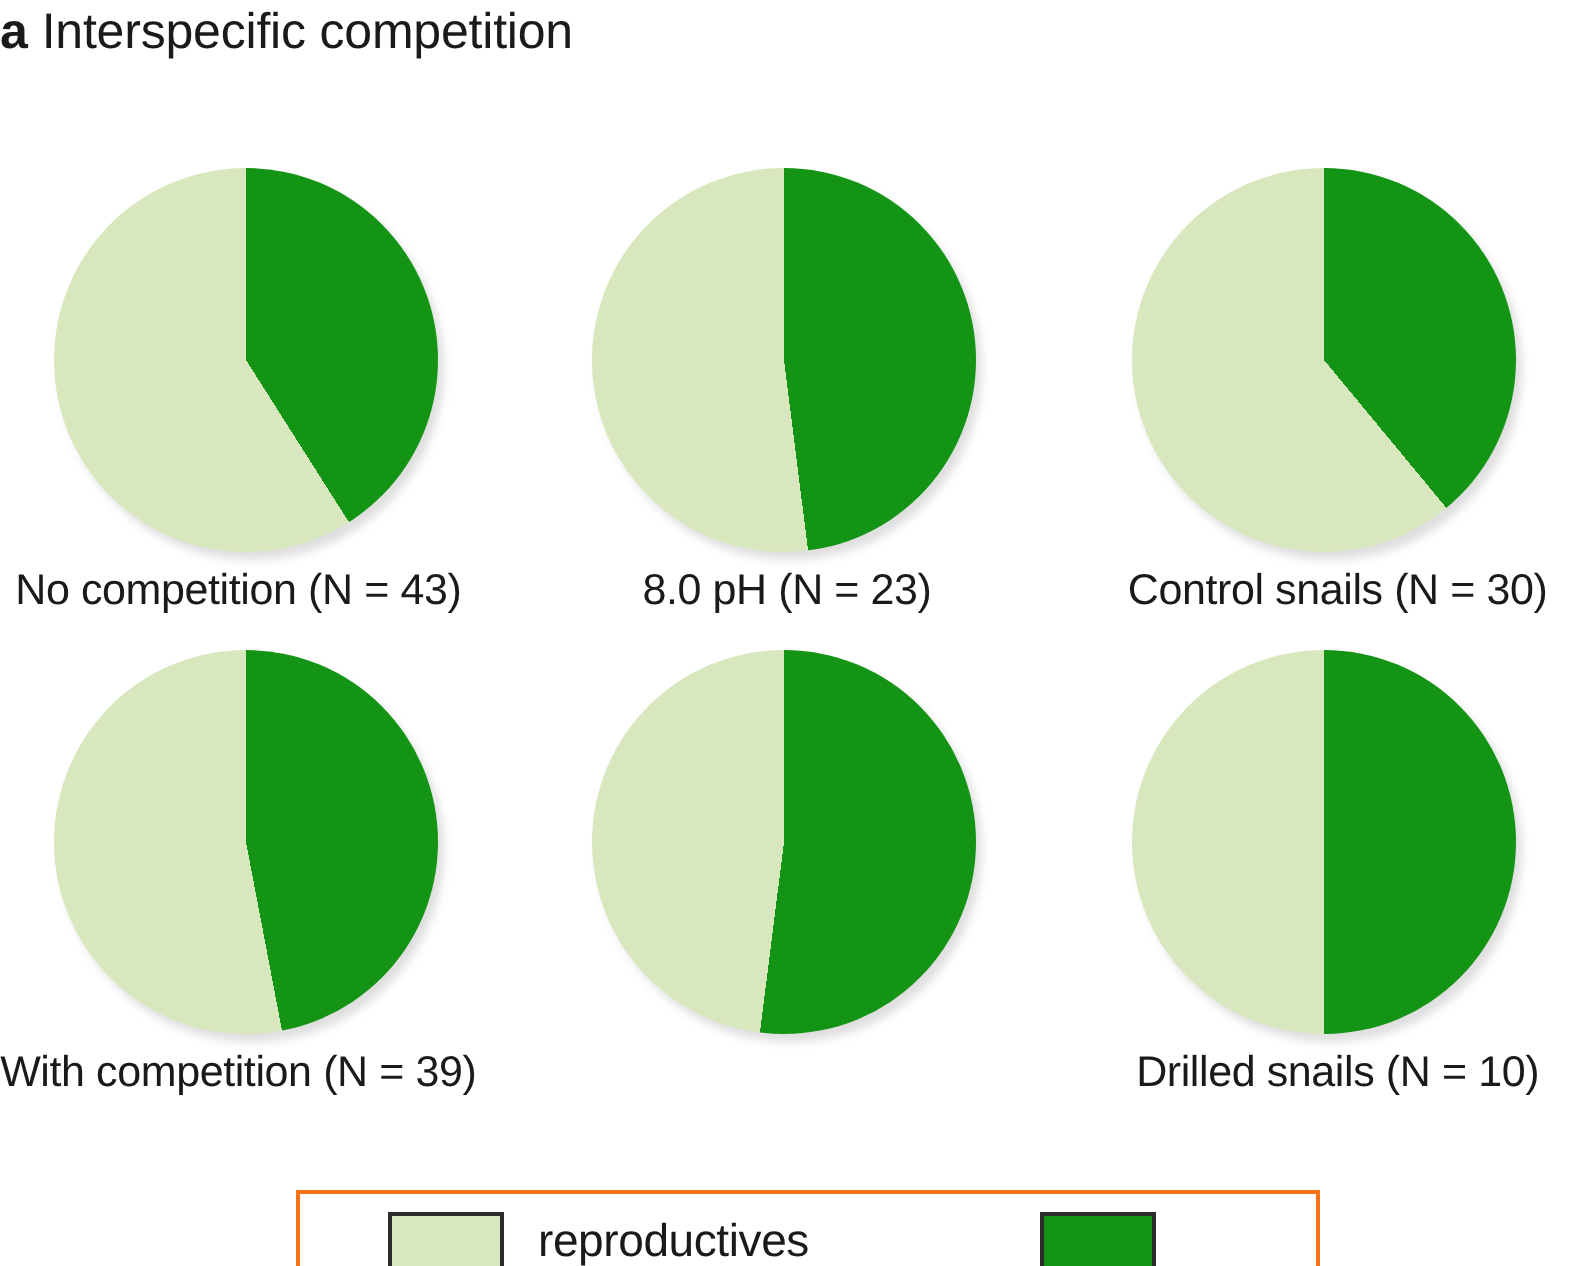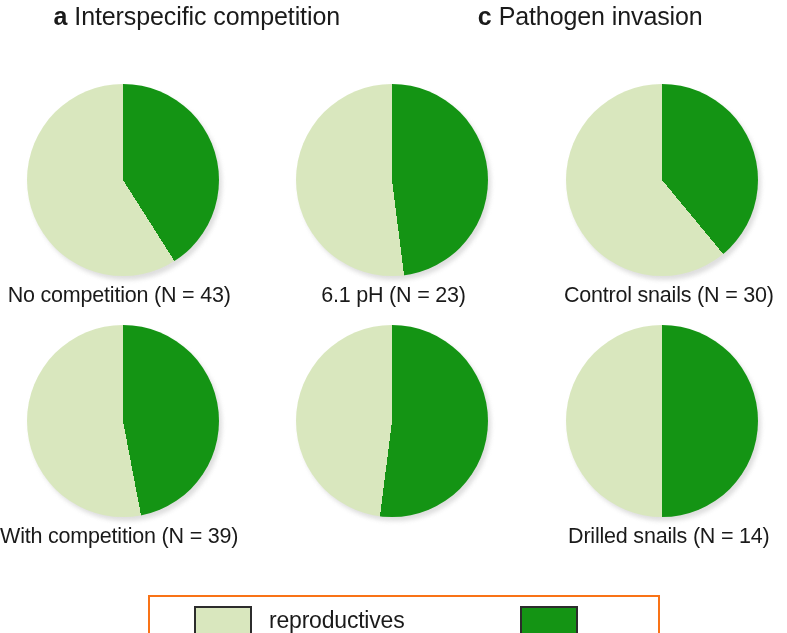--- a/index.html
+++ b/index.html
@@ -27,21 +27,21 @@
   .panel-titles {
     position: absolute;
     top: 0;
     left: 0;
     width: 787px;
     height: 82px;
     display: flex;
   }
   .panel-title {
     flex: 1 1 0;
-    text-align: center;
+    text-align: left;
     padding-top: 2px;
     line-height: 1.18;
     font-size: 25px;
     letter-spacing: -0.1px;
   }
   .panel-title .letter {
     font-weight: bold;
     margin-right: 7px;
   }
   .panel-title .words { font-weight: normal; }
@@ -148,42 +148,39 @@
 </style>
 </head>
 <body>
 
 <div class="figure">
 
   <div class="panel-titles">
     <div class="panel-title">
       <span class="letter">a</span><span class="words">Interspecific competition</span>
     </div>
-    <div class="panel-title">
-      <span class="letter">c</span><span class="words">Pathogen invasion</span>
-    </div>
   </div>
 
   <div class="pie-grid">
 
     <div class="pie-row row-top">
       <div class="pie-cell col-a">
         <div class="pie-wrap">
           <div class="pie-shadow"></div>
           <div class="pie" title="No competition (N = 43) — reproductives 59%, soldiers 41%" style="background: conic-gradient(rgb(20, 148, 20) 0deg, rgb(20, 148, 20) 41%, rgb(217, 231, 190) 41%, rgb(217, 231, 190) 100%);"></div>
         </div>
         <div class="pie-caption">No competition (N = 43)</div>
       </div>
 
       <div class="pie-cell col-b">
         <div class="pie-wrap">
           <div class="pie-shadow"></div>
           <div class="pie" title="8.0 pH (N = 23) — reproductives 52%, soldiers 48%" style="background: conic-gradient(rgb(20, 148, 20) 0deg, rgb(20, 148, 20) 48%, rgb(217, 231, 190) 48%, rgb(217, 231, 190) 100%);"></div>
         </div>
-        <div class="pie-caption">6.1 pH (N = 23)</div>
+        <div class="pie-caption">8.0 pH (N = 23)</div>
       </div>
 
       <div class="pie-cell col-c">
         <div class="pie-wrap">
           <div class="pie-shadow"></div>
           <div class="pie" title="Control snails (N = 30) — reproductives 61%, soldiers 39%" style="background: conic-gradient(rgb(20, 148, 20) 0deg, rgb(20, 148, 20) 39%, rgb(217, 231, 190) 39%, rgb(217, 231, 190) 100%);"></div>
         </div>
         <div class="pie-caption">Control snails (N = 30)</div>
       </div>
     </div>
@@ -202,21 +199,21 @@
           <div class="pie-shadow"></div>
           <div class="pie" title="7.6 pH (N = 23) — reproductives 48%, soldiers 52%" style="background: conic-gradient(rgb(20, 148, 20) 0deg, rgb(20, 148, 20) 52%, rgb(217, 231, 190) 52%, rgb(217, 231, 190) 100%);"></div>
         </div>
       </div>
 
       <div class="pie-cell col-c">
         <div class="pie-wrap">
           <div class="pie-shadow"></div>
           <div class="pie" title="Drilled snails (N = 14) — reproductives 50%, soldiers 50%" style="background: conic-gradient(rgb(20, 148, 20) 0deg, rgb(20, 148, 20) 50%, rgb(217, 231, 190) 50%, rgb(217, 231, 190) 100%);"></div>
         </div>
-        <div class="pie-caption">Drilled snails (N = 14)</div>
+        <div class="pie-caption">Drilled snails (N = 10)</div>
       </div>
     </div>
 
   </div>
 
   <div class="legend">
     <div class="legend-entry entry-reproductives">
       <span class="swatch" style="background: rgb(217, 231, 190);"></span>
       <span class="legend-label">reproductives</span>
     </div>

